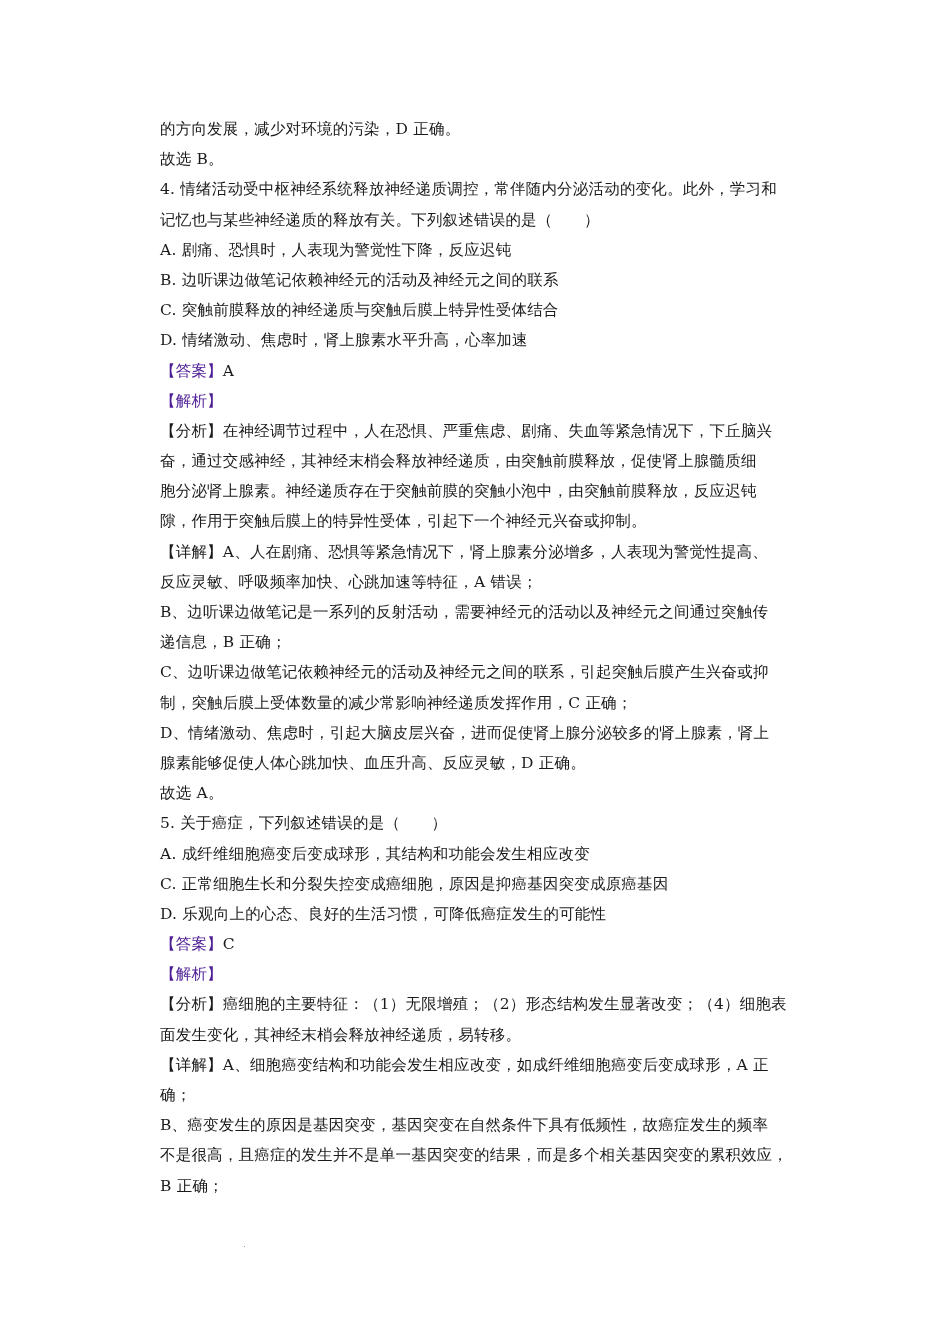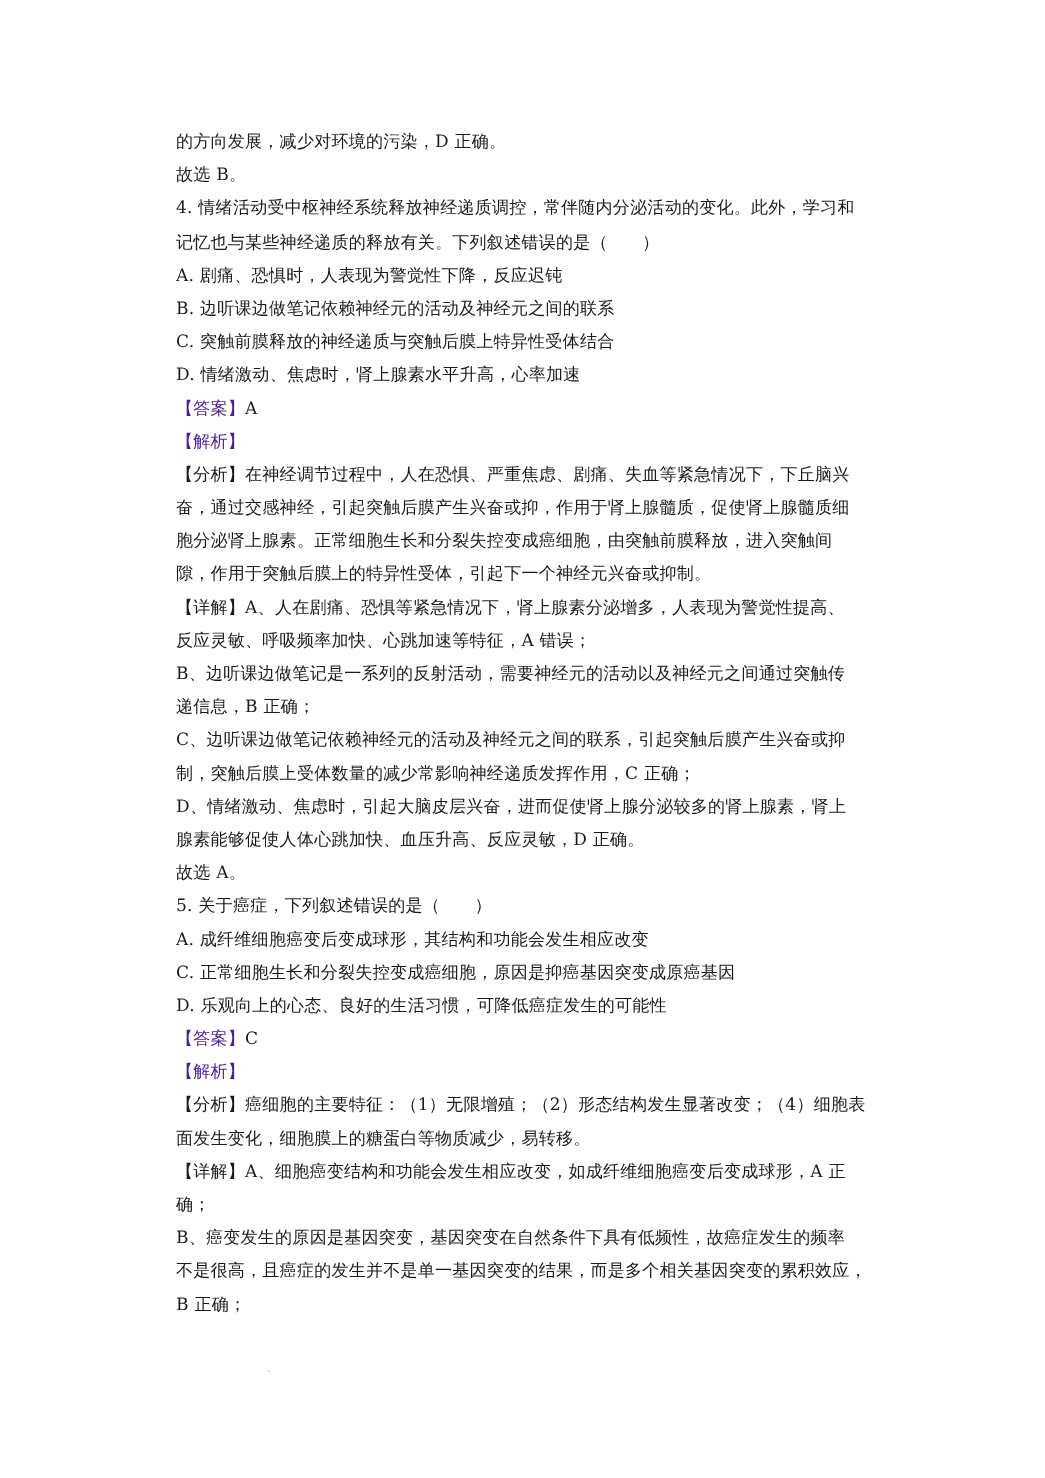--- a/index.html
+++ b/index.html
@@ -20,43 +20,43 @@
   <div>
     <div class="line">4. 情绪活动受中枢神经系统释放神经递质调控，常伴随内分泌活动的变化。此外，学习和</div>
     <div class="line">记忆也与某些神经递质的释放有关。下列叙述错误的是（　　）</div>
     <div class="line">A. 剧痛、恐惧时，人表现为警觉性下降，反应迟钝</div>
     <div class="line">B. 边听课边做笔记依赖神经元的活动及神经元之间的联系</div>
     <div class="line">C. 突触前膜释放的神经递质与突触后膜上特异性受体结合</div>
     <div class="line">D. 情绪激动、焦虑时，肾上腺素水平升高，心率加速</div>
     <div class="line"><span class="label">【答案】</span><span>A</span></div>
     <div class="line"><span class="label">【解析】</span></div>
     <div class="line">【分析】在神经调节过程中，人在恐惧、严重焦虑、剧痛、失血等紧急情况下，下丘脑兴</div>
-    <div class="line">奋，通过交感神经，引起突触后膜产生兴奋或抑，作用于肾上腺髓质，促使肾上腺髓质细</div>
-    <div class="line">胞分泌肾上腺素。正常细胞生长和分裂失控变成癌细胞，由突触前膜释放，进入突触间</div>
+    <div class="line">奋，通过交感神经，其神经末梢会释放神经递质，由突触前膜释放，促使肾上腺髓质细</div>
+    <div class="line">胞分泌肾上腺素。神经递质存在于突触前膜的突触小泡中，由突触前膜释放，反应迟钝</div>
     <div class="line">隙，作用于突触后膜上的特异性受体，引起下一个神经元兴奋或抑制。</div>
     <div class="line">【详解】A、人在剧痛、恐惧等紧急情况下，肾上腺素分泌增多，人表现为警觉性提高、</div>
     <div class="line">反应灵敏、呼吸频率加快、心跳加速等特征，A 错误；</div>
     <div class="line">B、边听课边做笔记是一系列的反射活动，需要神经元的活动以及神经元之间通过突触传</div>
     <div class="line">递信息，B 正确；</div>
     <div class="line">C、边听课边做笔记依赖神经元的活动及神经元之间的联系，引起突触后膜产生兴奋或抑</div>
     <div class="line">制，突触后膜上受体数量的减少常影响神经递质发挥作用，C 正确；</div>
     <div class="line">D、情绪激动、焦虑时，引起大脑皮层兴奋，进而促使肾上腺分泌较多的肾上腺素，肾上</div>
     <div class="line">腺素能够促使人体心跳加快、血压升高、反应灵敏，D 正确。</div>
     <div class="line">故选 A。</div>
   </div>
 
   <div>
     <div class="line">5. 关于癌症，下列叙述错误的是（　　）</div>
     <div class="line">A. 成纤维细胞癌变后变成球形，其结构和功能会发生相应改变</div>
     <div class="line">C. 正常细胞生长和分裂失控变成癌细胞，原因是抑癌基因突变成原癌基因</div>
     <div class="line">D. 乐观向上的心态、良好的生活习惯，可降低癌症发生的可能性</div>
     <div class="line"><span class="label">【答案】</span><span>C</span></div>
     <div class="line"><span class="label">【解析】</span></div>
     <div class="line">【分析】癌细胞的主要特征：（1）无限增殖；（2）形态结构发生显著改变；（4）细胞表</div>
-    <div class="line">面发生变化，细胞膜上的糖蛋白等物质减少，易转移。</div>
+    <div class="line">面发生变化，其神经末梢会释放神经递质，易转移。</div>
     <div class="line">【详解】A、细胞癌变结构和功能会发生相应改变，如成纤维细胞癌变后变成球形，A 正</div>
     <div class="line">确；</div>
     <div class="line">B、癌变发生的原因是基因突变，基因突变在自然条件下具有低频性，故癌症发生的频率</div>
     <div class="line">不是很高，且癌症的发生并不是单一基因突变的结果，而是多个相关基因突变的累积效应，</div>
     <div class="line">B 正确；</div>
   </div>
 </div>
 
 <div class="dot"></div>
 

